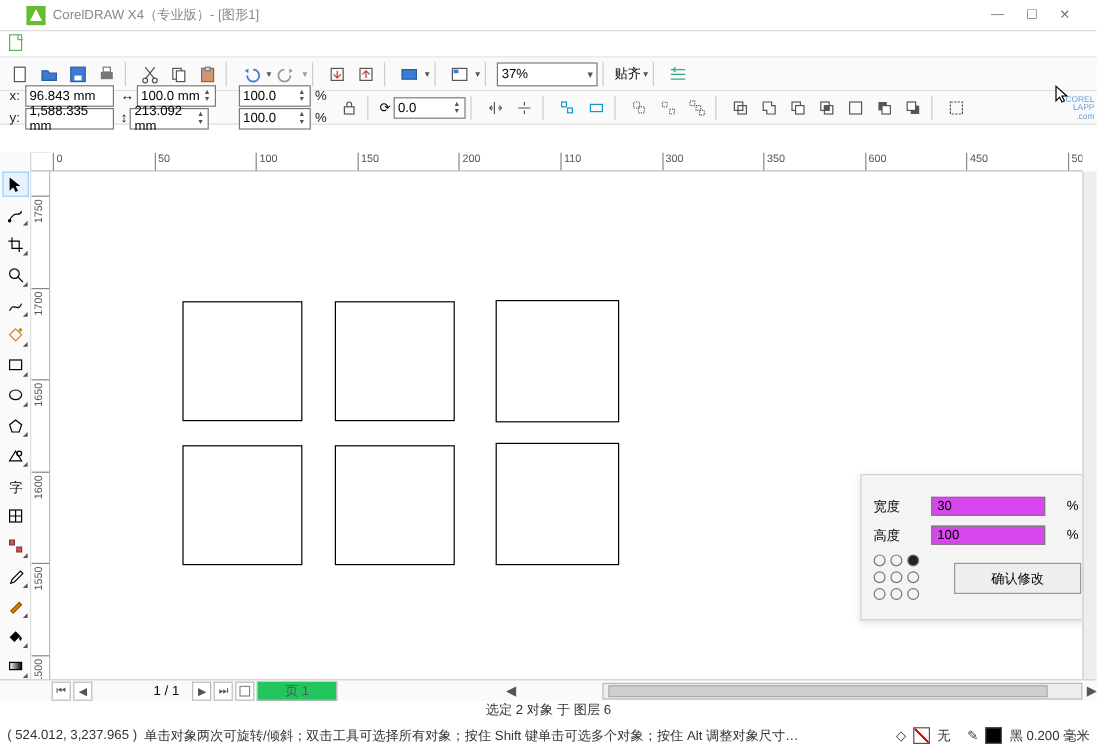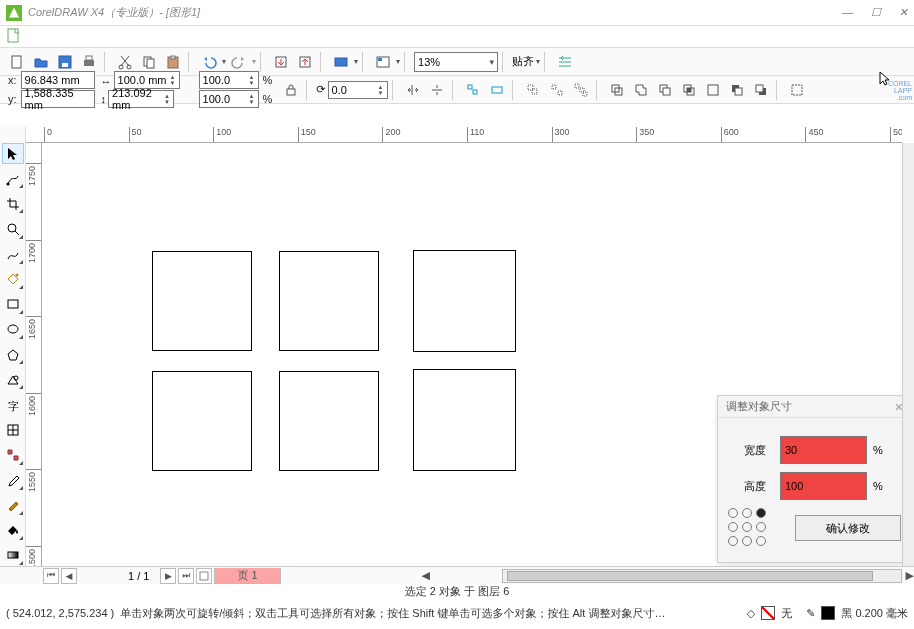--- a/index.html
+++ b/index.html
@@ -1,17 +1,17 @@
 <!DOCTYPE html>
 <html><head>
 <meta charset="utf-8">
 <style>
 * { box-sizing: border-box; margin: 0; padding: 0; font-family: "Microsoft YaHei", Tahoma, sans-serif; font-size: 11px; }
 body { background: #fff; width: 914px; height: 629px; overflow: hidden; position: relative; }
-.titlebar { height: 26px; display: flex; align-items: center; padding: 0 6px; border-bottom: 1px solid #ddd; font-style: italic; }
+.titlebar { height: 26px; display: flex; align-items: center; padding: 0 22px; border-bottom: 1px solid #ddd; }
 .titlebar .logo { width: 16px; height: 16px; background: #6b3; display: inline-block; margin-right: 6px; position: relative; }
 .titlebar .logo::after { content:""; position:absolute; inset:3px; background:#fff; clip-path: polygon(50% 0,100% 100%,0 100%); }
 .titlebar .title { color: #888; }
 .win-btns { margin-left: auto; display: flex; gap: 18px; color: #777; }
 .menubar { height: 22px; border-bottom: 1px solid #ddd; padding: 2px 6px; }
 .mb-icon { width: 16px; height: 16px; display:inline-block; }
 .toolbar1 { height: 28px; display: flex; align-items: center; gap: 2px; padding: 2px 6px; border-bottom: 1px solid #ddd; background: #fafafa; }
 .tb-btn { width: 22px; height: 22px; display: flex; align-items: center; justify-content: center; border: 1px solid transparent; }
 .sep { width: 6px; height: 20px; border-left: 1px solid #ccc; margin: 0 2px; }
 .zoom-select { height: 20px; width: 84px; border: 1px solid #7a7a7a; padding: 0 3px; display: flex; align-items: center; justify-content: space-between; background:#fff; }
@@ -31,31 +31,31 @@
 .ruler-origin { position:absolute; left:26px; top:127px; width:16px; height:16px; border:1px solid #aaa; background:#fff; }
 .toolbox { position:absolute; left:0; top:127px; width:26px; bottom:63px; background:#fafafa; border-right:1px solid #ddd; display:flex; flex-direction:column; align-items:center; padding-top:16px; gap:4px;}
 .tool { width:22px; height:22px; display:flex; align-items:center; justify-content:center; position:relative;}
 .tool .fly { position:absolute; right:1px; bottom:1px; width:0;height:0;border-left:4px solid transparent; border-bottom:4px solid #555;}
 .canvas { position:absolute; left:42px; top:143px; right:12px; bottom:63px; background:#fff; overflow:hidden;}
 .rect { position:absolute; border:1px solid #000; background:#fff; }
 .dialog { position:absolute; left:675px; top:252px; width:195px; border:1px solid #d0d0d0; background:#f4f4f4; box-shadow: 0 2px 6px rgba(0,0,0,.12); }
 .dlg-title { height:22px; display:flex; align-items:center; padding:0 8px; color:#666; border-bottom:1px solid #e0e0e0;}
 .dlg-close { margin-left:auto; color:#999; font-size:14px;}
 .dlg-body { padding:10px 10px 14px 10px; }
-.dlg-row { display:flex; align-items:center; gap:6px; margin:8px 16px;}
-.dlg-row .field { flex:1; height:28px; border:1px solid #7a7a7a; background:#ef4444; padding:0 4px; display:flex; align-items:center;text-align:right;}
+.dlg-row { display:flex; align-items:center; gap:18px; margin:8px 0;}
+.dlg-row .field { flex:1; height:16px; border:1px solid #7a7a7a; background:#d946ef; padding:0 4px; display:flex; align-items:center;text-align:right;}
 .dlg-row .pct { width:12px; }
 .dlg-bottom { display:flex; align-items:center; margin-top:8px; gap:27px;}
 .radio-grid { display:grid; grid-template-columns:repeat(3,12px); grid-template-rows:repeat(3,12px); gap:2px;}
 .radio-grid span { width:10px;height:10px;border:1px solid #777;border-radius:50%; }
 .radio-grid span.sel { background:#222; }
 .dlg-btn { flex:1; height:26px; border:1px solid #9a9a9a; background:#eee; display:flex; align-items:center; justify-content:center; }
 .pager { position:absolute; left:0; right:0; bottom:45px; height:18px; border-top:1px solid #ccc; background:#fafafa; display:flex; align-items:center; }
 .page-btn { width:16px; height:16px; border:1px solid #bbb; margin:0 1px; display:flex; align-items:center; justify-content:center; background:#fff; font-size:9px; color:#555;}
-.page-btn.tab { width:auto; padding:0 22px; background:#fca5a5; border-top:none;text-align:center;}
+.page-btn.tab { width:auto; padding:0 22px; background:#22c55e; border-top:none;text-align:center;}
 .h-scroll { margin-left:auto; flex:1; max-width:400px; height:14px; border:1px solid #bbb; background:#eee; position:relative; margin-right:4px;}
 .h-scroll .thumb { position:absolute; left:4px; top:1px; height:10px; width:92%; background:#cfcfcf; border:1px solid #aaa;}
 .status1 { position:absolute; left:0; right:0; bottom:27px; height:18px; text-align:center; color:#333;}
 .status2 { position:absolute; left:0; right:0; bottom:6px; height:20px; display:flex; align-items:center; gap:6px; padding:0 6px; color:#333;}
 .status2 .grow { flex:1; }
 .swatch { width:14px;height:14px; border:1px solid #555; display:inline-block;}
 .swatch.none { position:relative; background:#fff;}
 .swatch.none::after { content:""; position:absolute; left:0; top:0; right:0; bottom:0; background:linear-gradient(45deg,transparent 45%, red 45%, red 55%, transparent 55%);}
 .v-scroll { position:absolute; right:0; top:143px; width:12px; bottom:63px; background:#eee; border-left:1px solid #ccc;}
 svg { display:block; }
@@ -163,21 +163,21 @@
   <span class="sep"></span>
   <div class="tb-btn">
       <svg width="16" height="16" viewBox="0 0 16 16">
         <rect x="2" y="3" width="12" height="10" fill="#fff" stroke="#555"></rect>
         <rect x="3" y="4" width="4" height="3" fill="#3a7bd5"></rect>
       </svg>
     </div>
   <span style="font-size:8px;color:#555;">▾</span>
   <span class="sep"></span>
   <div class="zoom-select">
-    <span>13%</span>
+    <span>37%</span>
     <span style="font-size:9px;color:#555;">▾</span>
   </div>
   <span class="sep"></span>
   <div class="snap">
     <span>贴齐</span>
     <span style="font-size:8px;color:#555;">▾</span>
   </div>
   <span class="sep"></span>
   <div class="tb-btn">
       <svg width="16" height="16" viewBox="0 0 16 16">
@@ -537,24 +537,20 @@
 
 <div class="canvas">
   <div class="rect" style="left:110px; top:108px; width:100px; height:100px;"></div>
   <div class="rect" style="left:237px; top:108px; width:100px; height:100px;"></div>
   <div class="rect" style="left:371px; top:107px; width:103px; height:102px;"></div>
   <div class="rect" style="left:110px; top:228px; width:100px; height:100px;"></div>
   <div class="rect" style="left:237px; top:228px; width:100px; height:100px;"></div>
   <div class="rect" style="left:371px; top:226px; width:103px; height:102px;"></div>
 
   <div class="dialog">
-    <div class="dlg-title">
-      <span>调整对象尺寸</span>
-      <span class="dlg-close">×</span>
-    </div>
     <div class="dlg-body">
       <div class="dlg-row">
         <span style="width:30px;">宽度</span>
         <div class="field">
             <span>30</span>
           </div>
         <span class="pct">%</span>
       </div>
       <div class="dlg-row">
         <span style="width:30px;">高度</span>
@@ -603,21 +599,21 @@
   <div style="width:140px;"></div>
   <span style="color:#555;">◀</span>
   <div class="h-scroll">
       <div class="thumb"></div>
     </div>
   <span style="color:#555;">▶</span>
 </div>
 
 <div class="status1">选定 2 对象 于 图层 6</div>
 <div class="status2">
-  <span>( 524.012, 2,575.234 )</span>
+  <span>( 524.012, 3,237.965 )</span>
   <span>单击对象两次可旋转/倾斜；双击工具可选择所有对象；按住 Shift 键单击可选多个对象；按住 Alt 调整对象尺寸…</span>
   <span class="grow"></span>
   <span>◇</span>
   <span class="swatch none"></span>
   <span>无</span>
   <span style="margin-left:8px;">✎</span>
   <span class="swatch" style="background:#000;"></span>
   <span>黑  0.200 毫米</span>
 </div>
 

